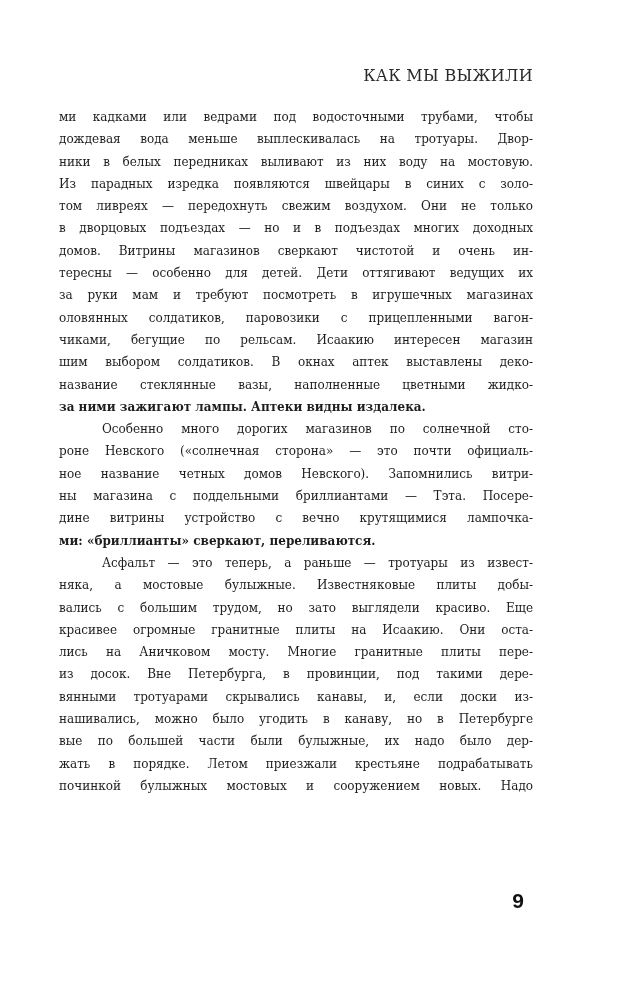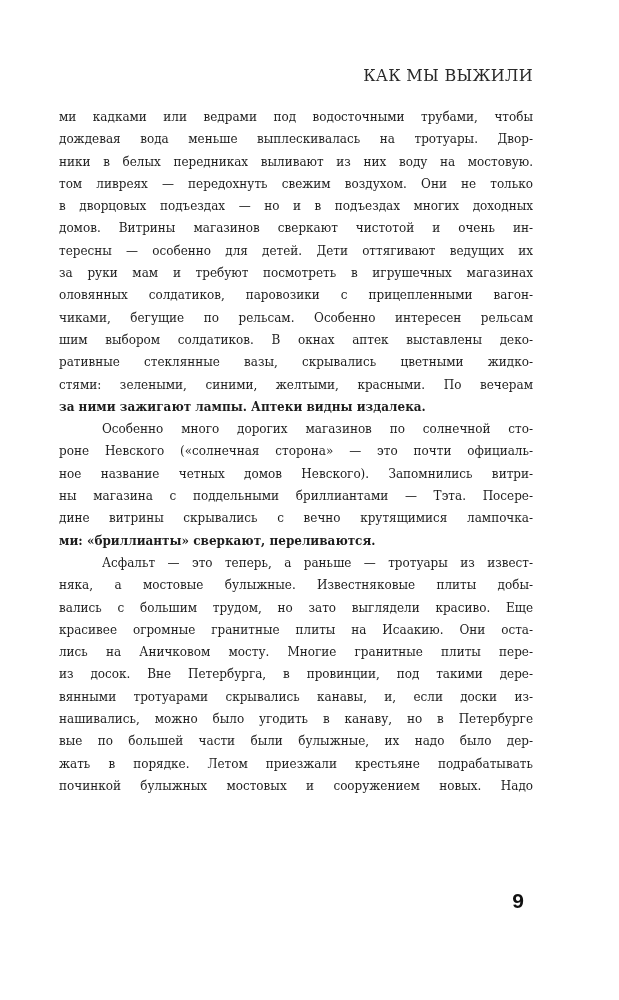--- a/index.html
+++ b/index.html
@@ -73,36 +73,36 @@
 <div class="page">
 
   <div class="running-head-row">
     <span class="running-head">КАК МЫ ВЫЖИЛИ</span>
   </div>
 
   <main class="text-block" id="text-block">
       <div class="line">ми кадками или ведрами под водосточными трубами, чтобы</div>
       <div class="line">дождевая вода меньше выплескивалась на тротуары. Двор-</div>
       <div class="line">ники в белых передниках выливают из них воду на мостовую.</div>
+      <div class="line">Из парадных изредка появляются швейцары в синих с золо-</div>
       <div class="line">том ливреях — передохнуть свежим воздухом. Они не только</div>
       <div class="line">в дворцовых подъездах — но и в подъездах многих доходных</div>
       <div class="line">домов. Витрины магазинов сверкают чистотой и очень ин-</div>
       <div class="line">тересны — особенно для детей. Дети оттягивают ведущих их</div>
       <div class="line">за руки мам и требуют посмотреть в игрушечных магазинах</div>
       <div class="line">оловянных солдатиков, паровозики с прицепленными вагон-</div>
-      <div class="line">чиками, бегущие по рельсам. Особенно интересен рельсам</div>
+      <div class="line">чиками, бегущие по рельсам. Исаакию интересен магазин</div>
       <div class="line">шим выбором солдатиков. В окнах аптек выставлены деко-</div>
-      <div class="line">ративные стеклянные вазы, скрывались цветными жидко-</div>
-      <div class="line">стями: зелеными, синими, желтыми, красными. По вечерам</div>
+      <div class="line">название стеклянные вазы, наполненные цветными жидко-</div>
       <div class="line para-end">за ними зажигают лампы. Аптеки видны издалека.</div>
       <div class="line indent">Особенно много дорогих магазинов по солнечной сто-</div>
       <div class="line">роне Невского («солнечная сторона» — это почти официаль-</div>
       <div class="line">ное название четных домов Невского). Запомнились витри-</div>
       <div class="line">ны магазина с поддельными бриллиантами — Тэта. Посере-</div>
-      <div class="line">дине витрины скрывались с вечно крутящимися лампочка-</div>
+      <div class="line">дине витрины устройство с вечно крутящимися лампочка-</div>
       <div class="line para-end">ми: «бриллианты» сверкают, переливаются.</div>
       <div class="line indent">Асфальт — это теперь, а раньше — тротуары из извест-</div>
       <div class="line">няка, а мостовые булыжные. Известняковые плиты добы-</div>
       <div class="line">вались с большим трудом, но зато выглядели красиво. Еще</div>
       <div class="line">красивее огромные гранитные плиты на Исаакию. Они оста-</div>
       <div class="line">лись на Аничковом мосту. Многие гранитные плиты пере-</div>
       <div class="line">из досок. Вне Петербурга, в провинции, под такими дере-</div>
       <div class="line">вянными тротуарами скрывались канавы, и, если доски из-</div>
       <div class="line">нашивались, можно было угодить в канаву, но в Петербурге</div>
       <div class="line">вые по большей части были булыжные, их надо было дер-</div>

